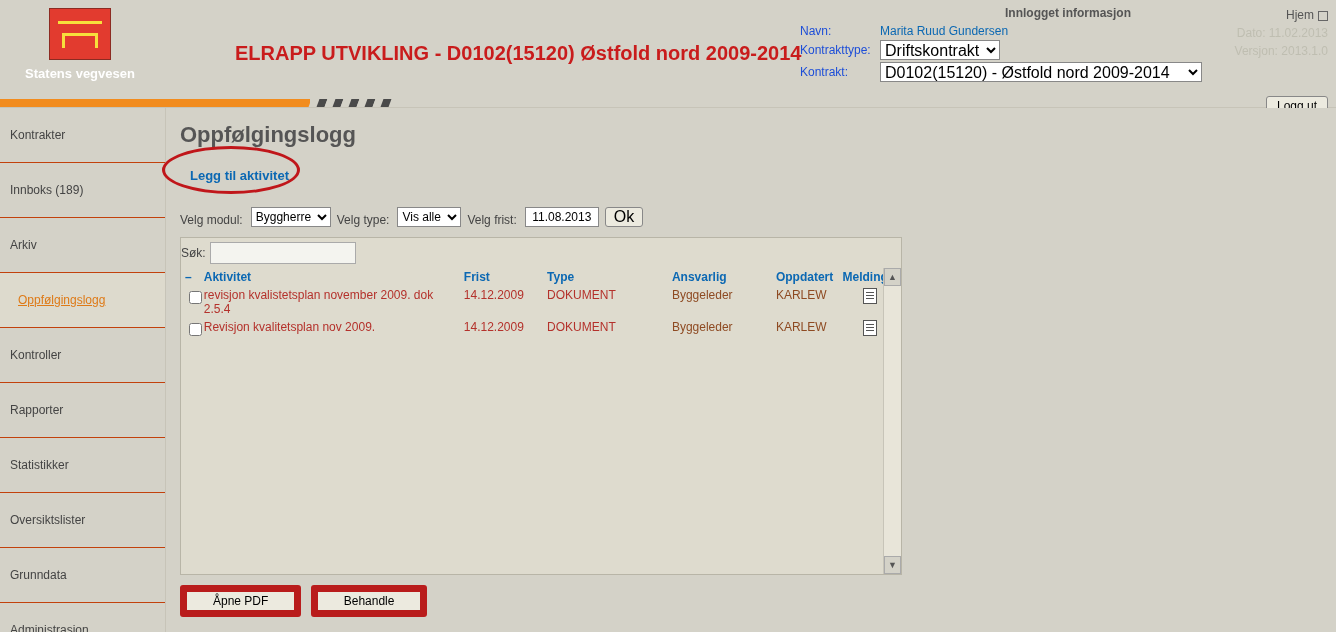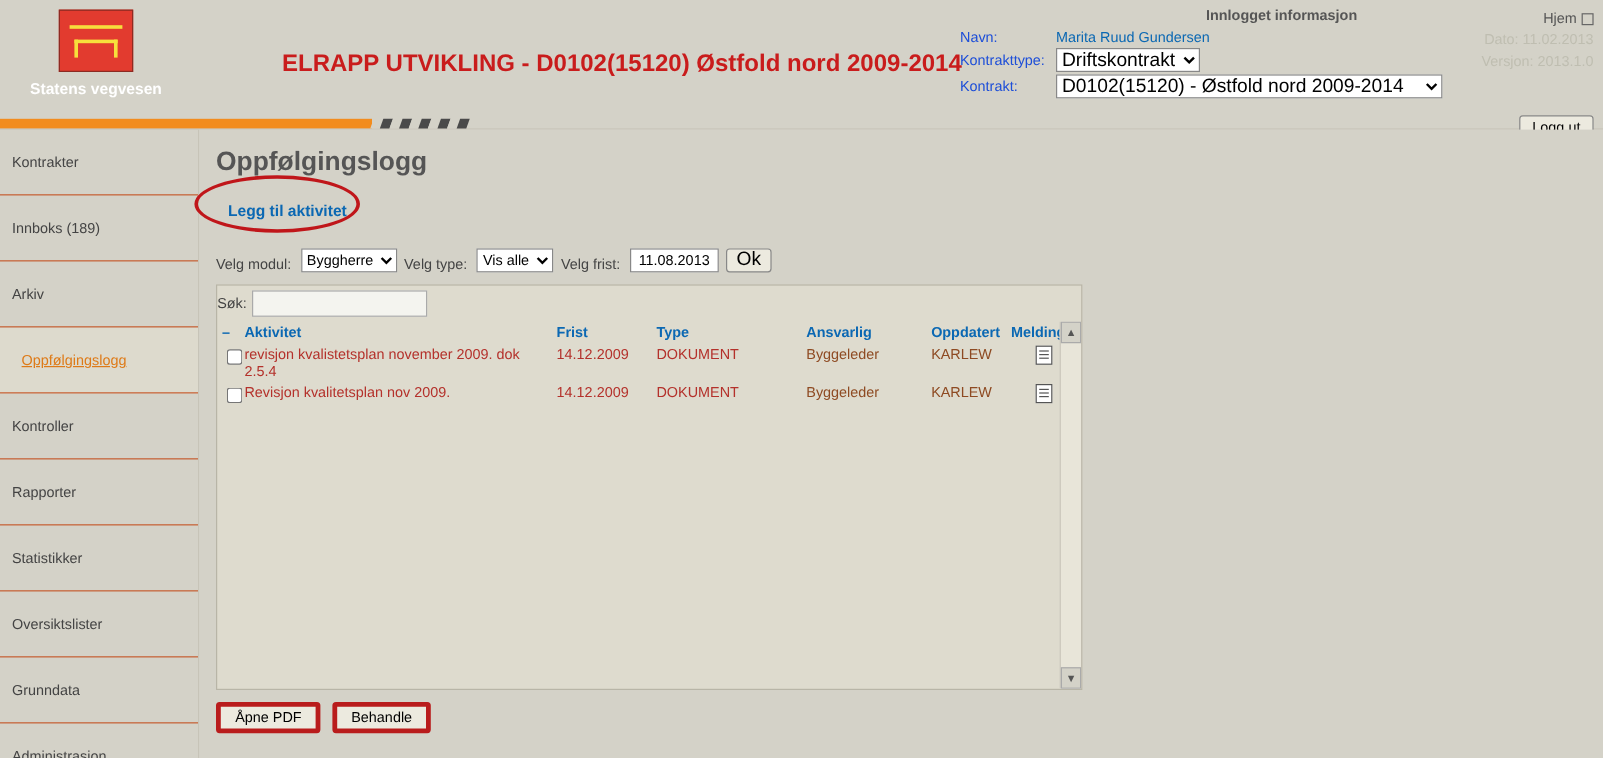--- a/index.html
+++ b/index.html
@@ -351,23 +351,23 @@
     position: absolute;
     top: 17px; bottom: 17px; left: 0; right: 0;
   }
 
   .action-row {
     margin-top: 10px;
   }
   .action-row button {
     font-family: inherit;
     font-size: 12px;
-    border: 4px solid #b91c1c;
+    border: 7px solid #b91c1c;
     background: #eceadf;
-    padding: 2px 12px;
+    padding: 2px 26px;
     margin-right: 6px;
     cursor: pointer;
     border-radius: 3px;
   }
 </style>
 </head>
 <body>
 
 <div class="top">
   <div class="logo-block">

